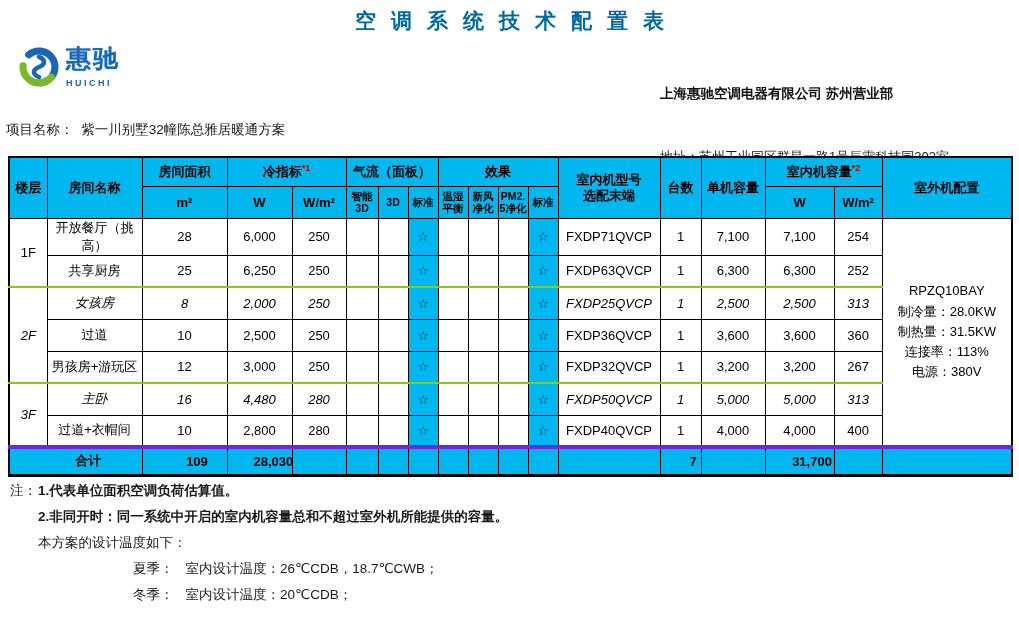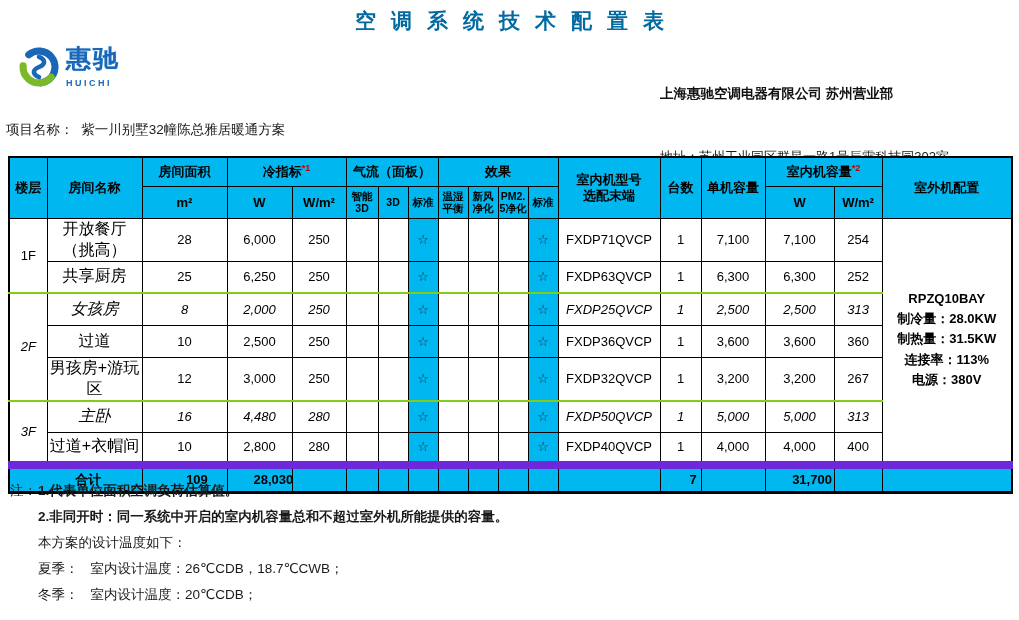--- a/index.html
+++ b/index.html
@@ -28,34 +28,34 @@
   
   .tbl-wrap { position:absolute; top:156px; left:8px; }
   table { border-collapse:collapse; table-layout:fixed; width:1003px; border:2px solid #000; color:#000; }
   th, td { border:1px solid #000; text-align:center; vertical-align:middle; padding:0 1px; overflow:hidden; }
   thead th { background:var(--cyan); font-weight:bold; font-size:13px; }
   tr.h1 th { height:29px; }
   tr.h2 th { height:32px; }
   th.sub { font-size:10.5px; line-height:1.15; white-space:pre-line; }
   th.pre { white-space:pre-line; line-height:1.25; }
   tbody td { height:32px; font-size:13px; background:#fff; }
-  td.room { font-size:16px; }
+  td.room { font-size:13px; }
   td.star-cell { background:var(--cyan); font-size:13px; color:#0b2a3a; }
-  td.outdoor { font-size:13px; line-height:1.55; font-weight:700; }
+  td.outdoor { font-size:13px; line-height:1.55; font-weight:400; }
   tr.group-start td { border-top:2px solid #84cc16;font-style:italic; }
   tr.total td { background:var(--cyan); font-weight:bold; height:28px;
-                border-top:8px solid #6d28d9; border-bottom:3px solid #000;padding-left:26px; }
+                border-top:4px solid #6d28d9; border-bottom:3px solid #000;padding-left:26px; }
   .red-sup { color:#c00000; font-size:9px; vertical-align:super; font-weight:bold; }
   
   .notes { position:absolute; top:484px; left:10px; font-size:13.5px; color:#1a1a1a; }
   .note-row { display:flex; margin-bottom:12px; line-height:14px; }
   .note-row .n-label { width:28px; flex:none; }
   .note-row .n-body { white-space:pre-wrap; }
   .note-row.bold .n-body { font-weight:600; }
-  .temp-row { display:flex; gap:12px;justify-content:flex-end; }
+  .temp-row { margin-left:95px; display:flex; gap:12px;justify-content:flex-end; }
 </style>
 </head>
 <body>
 
 <div class="page">
 
   <div class="doc-title">空调系统技术配置表</div>
 
   <div class="logo">
     <svg width="42" height="42" viewBox="0 0 100 100">

